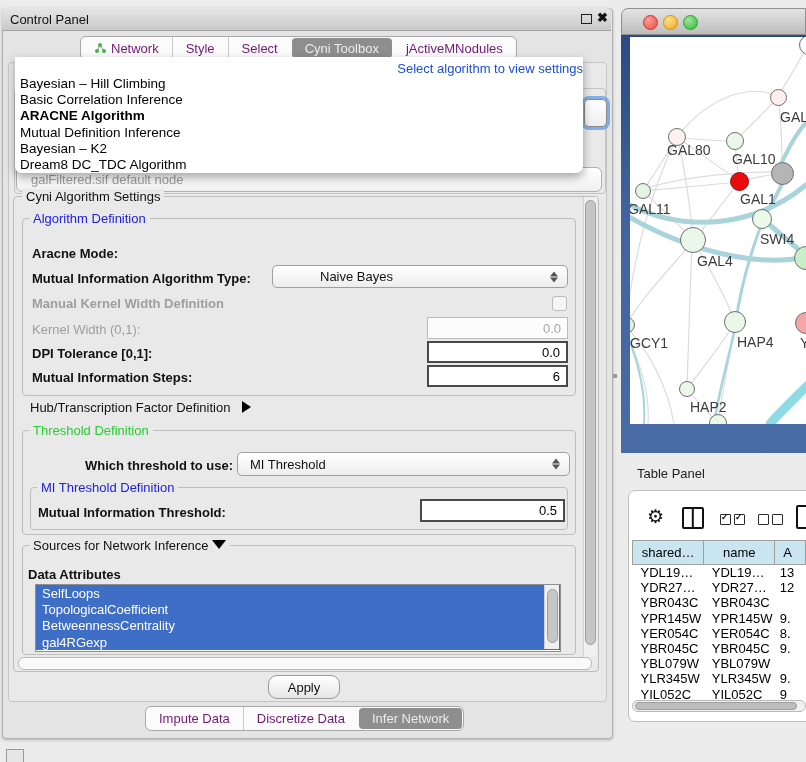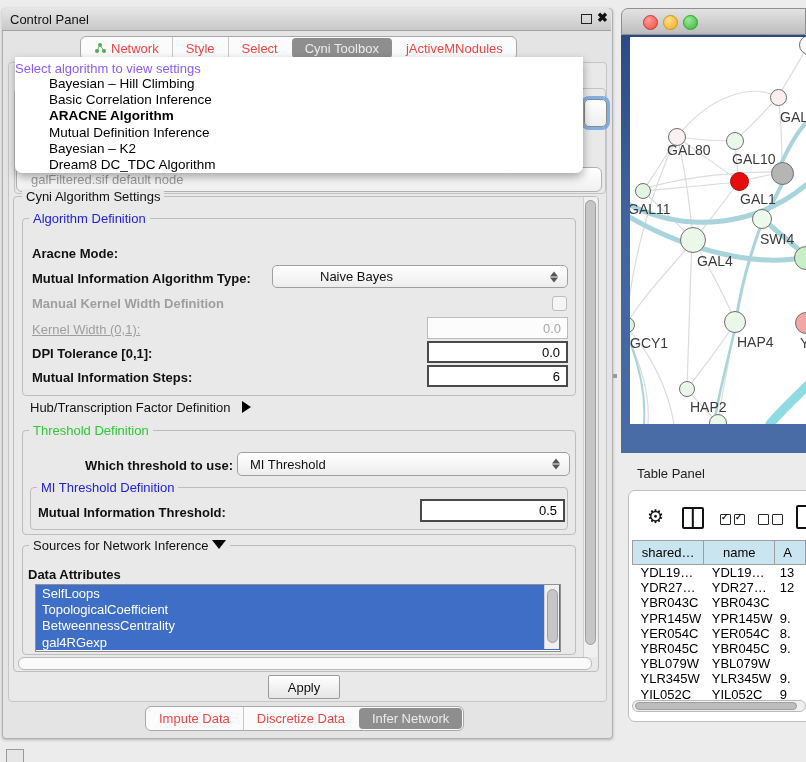--- a/index.html
+++ b/index.html
@@ -10,36 +10,36 @@
   
   .cp{left:2px;top:8px;width:609px;height:729px;background:#e4e4e4;border:1px solid #b0b0b0;
       border-radius:4px;box-shadow:0 1px 3px rgba(0,0,0,.25);}
   .cp-titlebar{left:2px;top:8px;width:609px;height:22px;background:linear-gradient(#e6e6e6,#c9c9c9);
       border-bottom:1px solid #a2a2a2;border-radius:4px 4px 0 0;}
   .cp-title{left:10px;top:12px;font-size:13px;color:#111;}
   .float-ic{left:581px;top:14px;width:9px;height:8px;border:1.6px solid #222;background:transparent;}
   .close-ic{left:597px;top:10px;font-size:13px;font-weight:bold;color:#111;}
   .tabbar{left:80px;top:36px;height:22px;display:flex;align-items:stretch;background:#fbfbfb;
       border:1px solid #a8a8a8;border-radius:6px;overflow:hidden;}
-  .tab{display:flex;align-items:center;gap:5px;padding:0 13px;font-size:13px;color:#ef4444;border-left:1px solid #c9c9c9;}
+  .tab{display:flex;align-items:center;gap:5px;padding:0 13px;font-size:13px;color:#701a75;border-left:1px solid #c9c9c9;}
   .tab:first-child{border-left:none;}
   .tab.sel{background:#8e8e8e;color:#ececec;border-left:none;border-radius:4px;margin:1px;}
   .tab.aftersel{border-left:none;}
   .inner-panel{left:8px;top:62px;width:597px;height:638px;background:#e9e9e9;border:1px solid #c6c6c6;border-radius:4px;}
   .hidden-group{left:14px;top:88px;width:590px;height:104px;border:1px solid #c3c3c3;border-radius:4px;}
   .combo-sliver{left:584px;top:99px;width:21px;height:26px;background:linear-gradient(#fff,#eee);
       border:1px solid #8a8a8a;border-radius:5px;box-shadow:0 0 0 3px rgba(95,155,225,.75);}
   .hidden-combo{left:16px;top:167px;width:586px;height:25px;background:linear-gradient(#fff,#f0f0f0);
       border:1px solid #b0b0b0;border-radius:6px;display:flex;align-items:center;padding-left:14px;
       font-size:13px;color:#9a9a9a;box-sizing:border-box;}
   
   .dropdown{left:15px;top:57px;width:568px;height:116px;background:#fff;border-radius:0 0 7px 7px;
       box-shadow:0 4px 10px rgba(0,0,0,.35);z-index:30;}
-  .dd-head{left:0;top:4px;width:568px;text-align:left;font-size:13px;color:#8b5cf6;}
-  .dd-list{left:3px;top:19px;width:560px;margin-left:29px;}
+  .dd-head{left:0;top:4px;width:568px;text-align:right;font-size:13px;color:#1d4ed8;}
+  .dd-list{left:3px;top:19px;width:560px;}
   .dd-item{height:16.2px;font-size:13.5px;color:#000;padding-left:2px;white-space:nowrap;}
   .dd-item.b{font-weight:bold;}
   
   .group{border:1px solid #bdbdbd;border-radius:4px;}
   .legend{position:absolute;top:-8px;font-size:13px;background:#e9e9e9;padding:0 4px;white-space:nowrap;}
   .lbl{position:absolute;font-size:13px;color:#111;white-space:nowrap;}
   .bold{font-weight:bold;}
   .gray{color:#9e9e9e;}
   .combo{position:absolute;background:linear-gradient(#ffffff,#ededed);border:1px solid #9f9f9f;
       border-radius:5px;font-size:13px;color:#111;display:flex;align-items:center;padding-left:12px;box-sizing:border-box;}
@@ -51,21 +51,21 @@
       padding:0 6px;display:flex;align-items:center;justify-content:flex-end;box-sizing:border-box;}
   .tf.dis{border:1px solid #bcbcbc;color:#a8a8a8;background:#fcfcfc;}
   .chk{position:absolute;width:13px;height:13px;background:#f5f5f5;border:1px solid #bdbdbd;border-radius:3px;}
   .tri-r{display:inline-block;width:0;height:0;border-top:6px solid transparent;border-bottom:6px solid transparent;border-left:9px solid #000;vertical-align:-1px;}
   .tri-d{display:inline-block;width:0;height:0;border-left:7px solid transparent;border-right:7px solid transparent;border-top:9px solid #000;vertical-align:1px;}
   .src-list{left:35px;top:584px;width:524px;height:66px;background:#fff;border:1px solid #8f8f8f;overflow:hidden;}
   .src-item{height:16.3px;background:#3e6ec5;color:#fff;font-size:13px;padding-left:6px;display:flex;align-items:center;}
   .vscroll{background:#f0f0f0;border-left:1px solid #cfcfcf;}
   .vthumb{position:absolute;background:#c6c6c6;border:1px solid #9e9e9e;border-radius:6px;}
   .hscroll{background:#fafafa;border:1px solid #b9b9b9;border-radius:6px;}
-  .btn{background:linear-gradient(#ffffff,#e6e6e6);border:1px solid #9a9a9a;border-radius:2px;
+  .btn{background:linear-gradient(#ffffff,#e6e6e6);border:1px solid #9a9a9a;border-radius:9px;
       font-size:13px;color:#111;display:flex;align-items:center;justify-content:center;}
   
   .net-frame{left:621px;top:35px;width:185px;height:418px;background:linear-gradient(180deg,#2c4a82 0%,#42649e 45%,#4a6ca6 100%);}
   .net-titlebar{left:621px;top:8px;width:185px;height:27px;background:linear-gradient(#e3e3e3,#bdbdbd);
       border:1px solid #8f8f8f;border-radius:7px 0 0 0;box-sizing:border-box;}
   .light{position:absolute;width:13px;height:13px;border-radius:50%;top:15px;}
   .canvas{left:630px;top:37px;width:176px;height:387px;background:#fff;overflow:hidden;}
   .node{position:absolute;border:1.4px solid #6f6f6f;border-radius:50%;box-sizing:border-box;}
   .nlabel{position:absolute;font-size:14px;color:#3c3c3c;white-space:nowrap;}
   
@@ -140,21 +140,21 @@
   <div class="abs lbl bold" style="left:32px;top:271px;">Mutual Information Algorithm Type:</div>
   <div class="combo" style="left:272px;top:265px;width:296px;height:23px;padding-left:47px;">
     <span>Naive Bayes</span>
     <span class="stepper">
         <i class="up"></i>
         <i class="dn"></i>
       </span>
   </div>
   <div class="abs lbl bold gray" style="left:32px;top:296px;">Manual Kernel Width Definition</div>
   <div class="chk" style="left:552px;top:296px;"></div>
-  <div class="abs lbl gray" style="left:32px;top:322px;text-decoration:underline;">Kernel Width (0,1):</div>
+  <div class="abs lbl gray" style="left:32px;top:322px;">Kernel Width (0,1):</div>
   <div class="tf dis" style="left:427px;top:317px;width:141px;height:22px;">0.0</div>
   <div class="abs lbl bold" style="left:32px;top:346px;">DPI Tolerance [0,1]:</div>
   <div class="tf" style="left:427px;top:341px;width:141px;height:22px;">0.0</div>
   <div class="abs lbl bold" style="left:32px;top:370px;">Mutual Information Steps:</div>
   <div class="tf" style="left:427px;top:365px;width:141px;height:22px;">6</div>
 
   <div class="abs lbl" style="left:30px;top:400px;">
     <span>Hub/Transcription Factor Definition</span>
     <span class="tri-r" style="margin-left:8px;"></span>
   </div>

